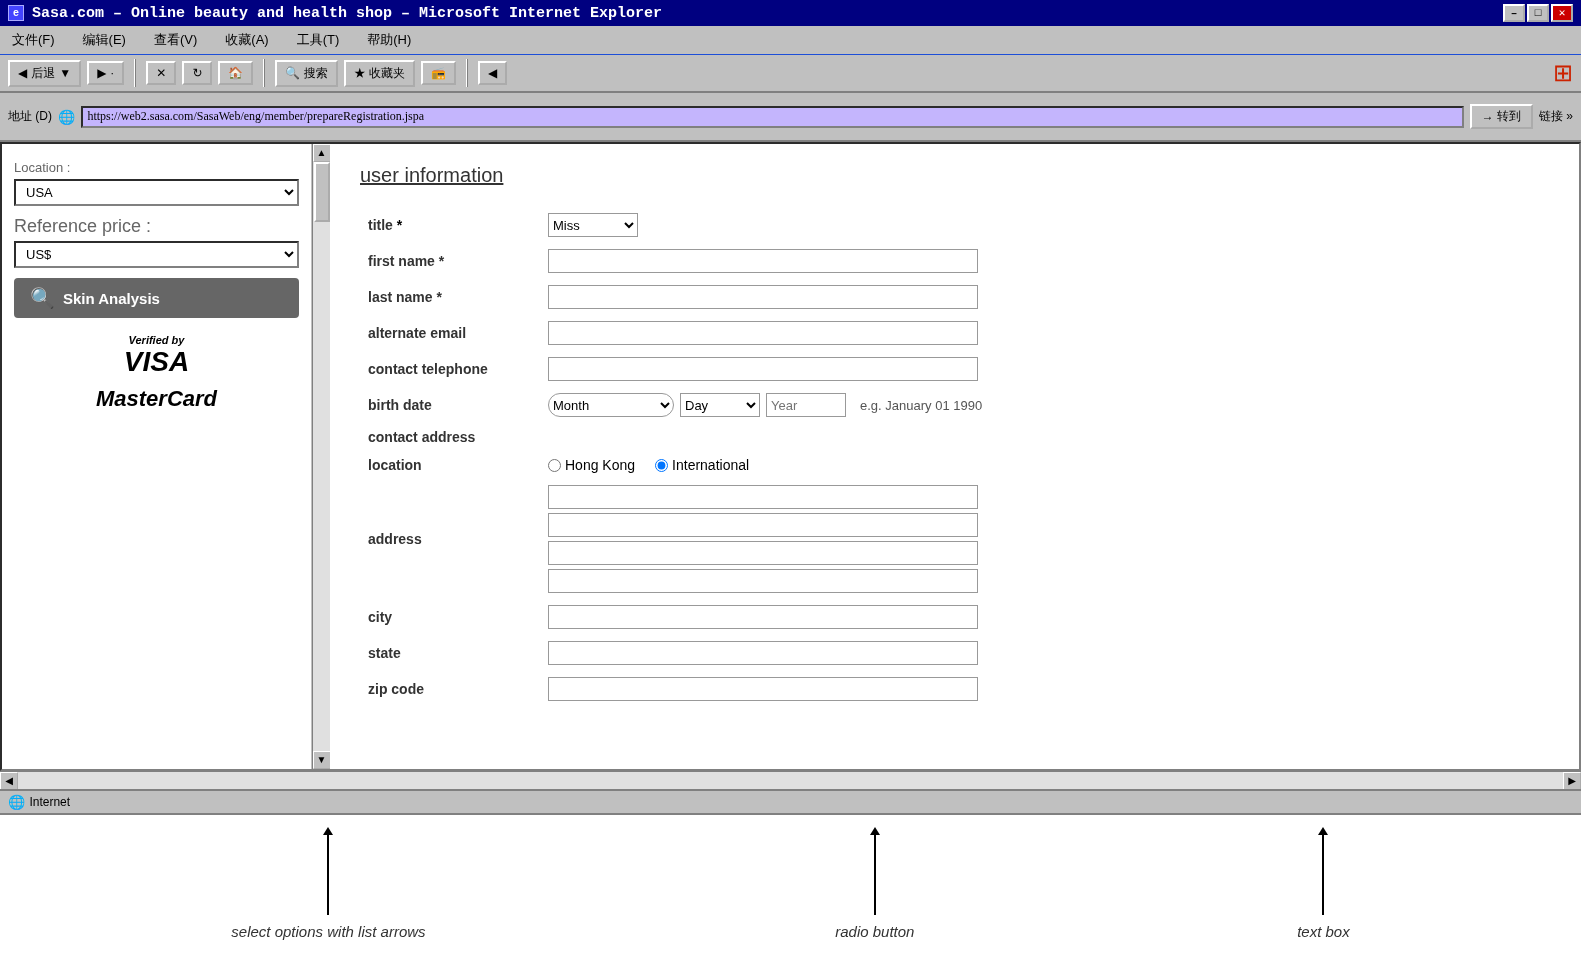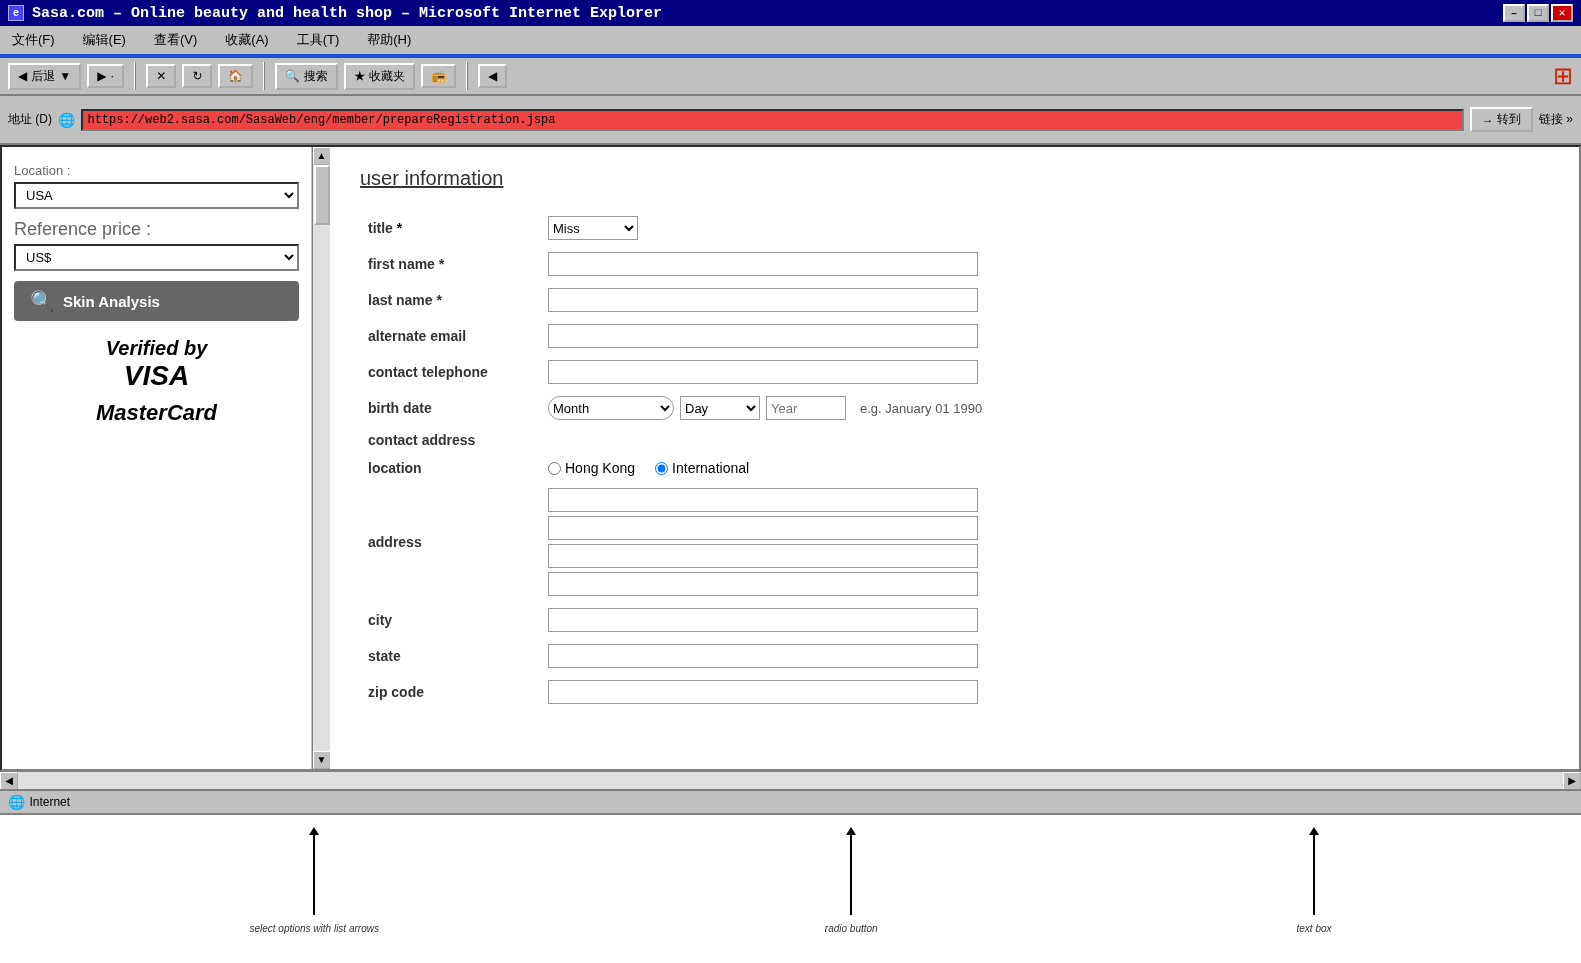--- a/index.html
+++ b/index.html
@@ -56,21 +56,21 @@
       color: black;
     }
 
     
     .menu-bar {
       background: #c0c0c0;
       padding: 3px 8px;
       display: flex;
       gap: 20px;
       font-size: 13px;
-      border-bottom: 4px solid #1d4ed8;
+      border-bottom: 1px solid #1d4ed8;
     }
     .menu-item {
       cursor: pointer;
       padding: 2px 4px;
     }
 
     
     .toolbar {
       background: #c0c0c0;
       padding: 4px 8px;
@@ -100,24 +100,24 @@
       align-items: center;
       gap: 6px;
       font-size: 12px;
       border-bottom: 2px solid #808080;
     }
     .address-label { white-space: nowrap; font-size: 12px; }
     .address-input {
       flex: 1;
       height: 22px;
       border: 2px inset #808080;
-      background: #ef4444;
+      background: #c4b5fd;
       padding: 2px 4px;
       font-size: 12px;
-      font-family: Liberation Mono, monospace;
+      font-family: Liberation Serif, serif;
     }
     .address-go-btn {
       background: #c0c0c0;
       border: 2px outset #ffffff;
       padding: 2px 10px;
       font-size: 12px;
       cursor: pointer;
       display: flex;
       align-items: center;
       gap: 4px;
@@ -206,21 +206,21 @@
     }
     .skin-analysis-icon { font-size: 20px; }
 
     .verified-visa {
       text-align: center;
       font-size: 22px;
       font-weight: bold;
       margin: 16px 0 8px 0;
       font-style: italic;
     }
-    .verified-by { font-size: 20px; font-weight: bold; font-style: italic; }
+    .verified-by { font-size: 11px; font-weight: bold; font-style: italic; }
     .visa-text { font-size: 28px; font-weight: bold; font-style: italic; }
 
     .mastercard-text {
       text-align: center;
       font-size: 22px;
       font-weight: bold;
       font-style: italic;
     }
 
     
@@ -406,21 +406,21 @@
       background: white;
       padding: 20px 40px;
       display: flex;
       justify-content: space-around;
       align-items: flex-start;
       min-height: 150px;
       border-top: 2px solid #808080;
     }
     .annotation-label {
       font-style: italic;
-      font-size: 10px;
+      font-size: 15px;
       color: #333;
       text-align: center;
     }
   </style>
 </head>
 <body>
 
 <div class="title-bar">
   <div class="title-bar-left">
     <span class="title-icon">e</span>

